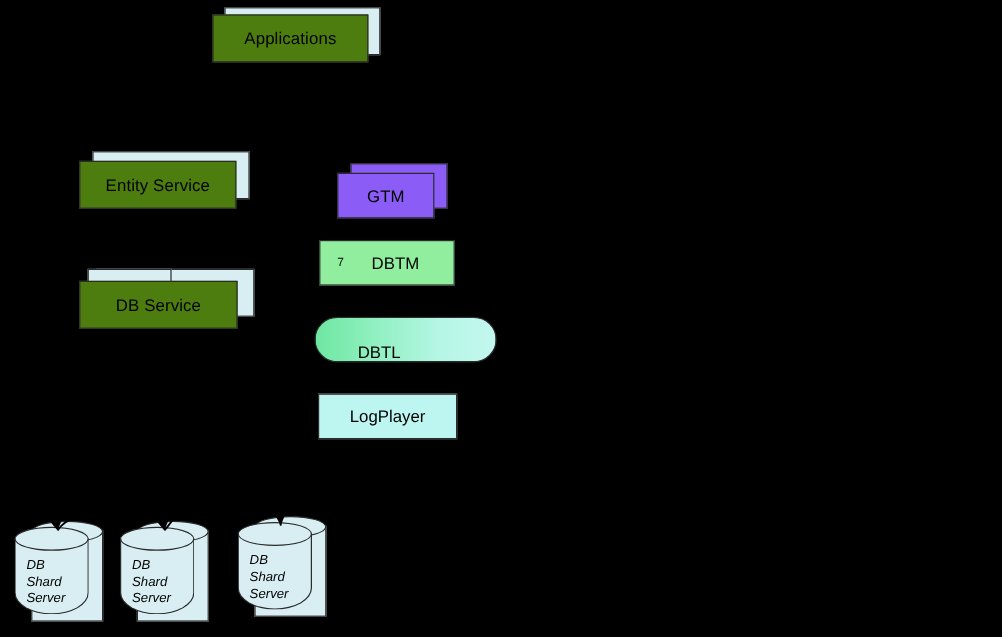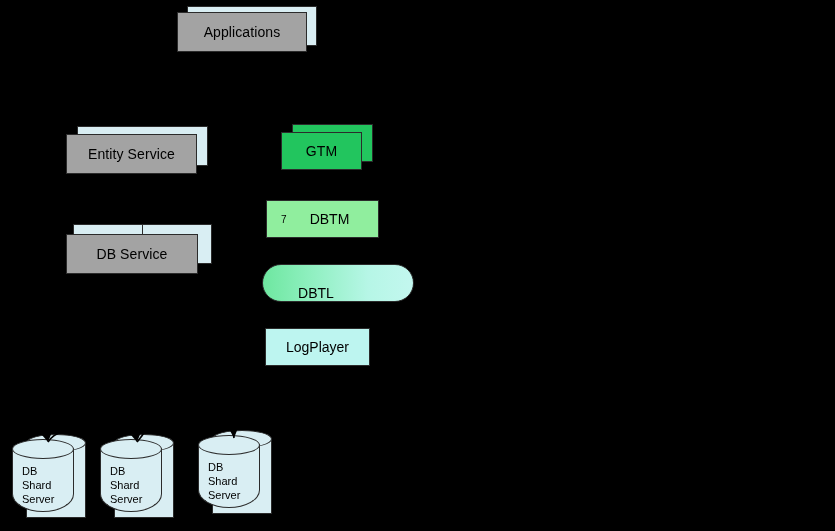--- a/index.html
+++ b/index.html
@@ -41,33 +41,34 @@
   .shadowbox {
     position: absolute;
     box-sizing: border-box;
     background: #d9eef3;
     border: 1px solid #2b2b2b;
   }
 
   .frontbox {
     position: absolute;
     box-sizing: border-box;
-    background: #a3a3a3;
+    background: #4d7c0f;
     border: 1px solid #2b2b2b;
     display: flex;
     align-items: center;
     justify-content: center;
     color: #000000;
     font-size: 14px;
     white-space: nowrap;
   }
 
   .pinkbox {
-    background: #22c55e;
-    border: 1px solid #2b2b2b;
+    background: #8b5cf6;
+    border: 1px solid #2b2b2b;
+    margin-top: 12px;
   }
 
   .greenbox {
     position: absolute;
     box-sizing: border-box;
     background: #90ee9e;
     border: 1px solid #2b2b2b;
     display: flex;
     align-items: center;
     justify-content: center;
@@ -110,20 +111,21 @@
     transform: translateY(-50%);
     font-size: 10px;
     color: #000000;
   }
 
   
   .cylinder {
     position: absolute;
     width: 72px;
     height: 80px;
+    font-style: italic;
   }
   .cyl-back {
     position: absolute;
     left: 14px;
     top: 2px;
     width: 58px;
     height: 74px;
     background: #d9eef3;
     border: 1px solid #2b2b2b;
     border-radius: 0 0 0 0;
@@ -218,21 +220,21 @@
 
   <div class="greenbox" style="left:266px; top:200px; width:113px; height:38px;">
     <span class="dbtm-index">7</span>
     <span style="margin-left:14px;text-align:center;">DBTM</span>
   </div>
 
   <div class="pill" style="left:262px; top:264px; width:152px; height:38px;">
     <span style="margin-right:44px;">DBTL</span>
   </div>
 
-  <div class="cyanbox" style="left:265px; top:328px; width:105px; height:38px;">
+  <div class="cyanbox" style="left:265px; top:328px; width:116px; height:38px;">
     <span>LogPlayer</span>
   </div>
 
   <div class="cylinder" style="left:12px; top:440px;">
     <div class="cyl-back"></div>
     <div class="cyl-back-top"></div>
     <div class="cyl-body"></div>
     <div class="cyl-top"></div>
     <div class="cyl-label">DB
 Shard

